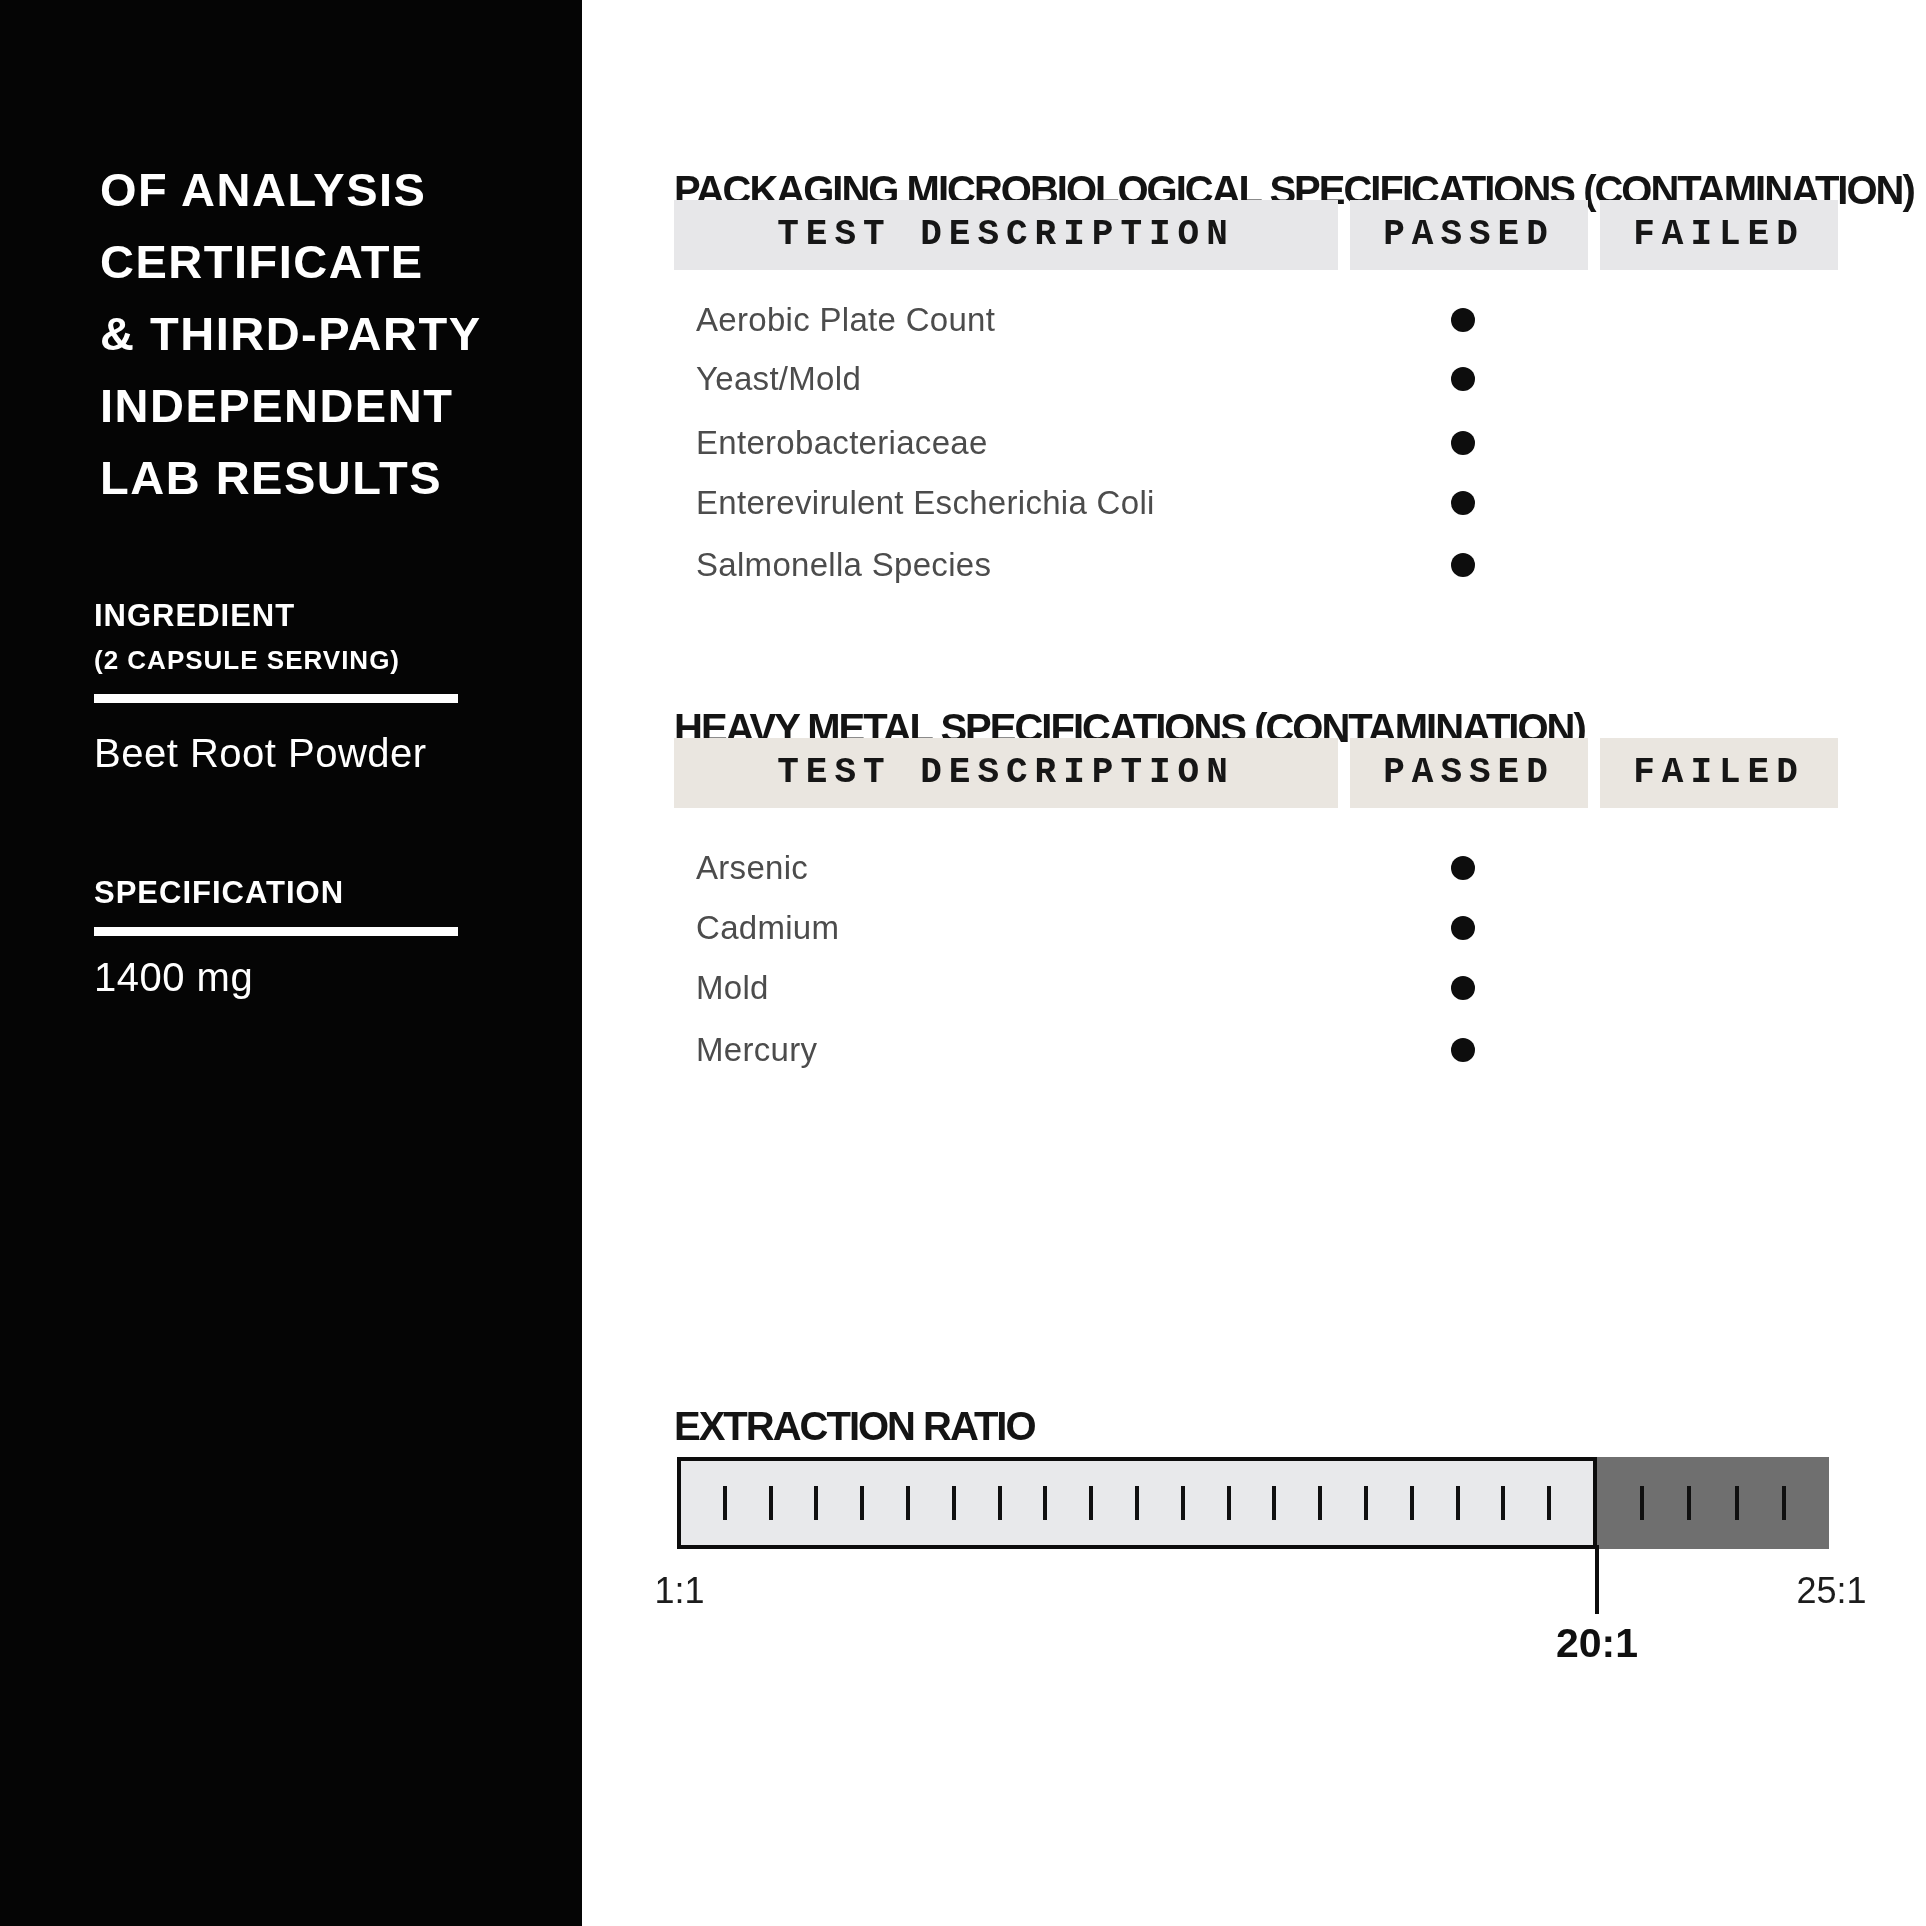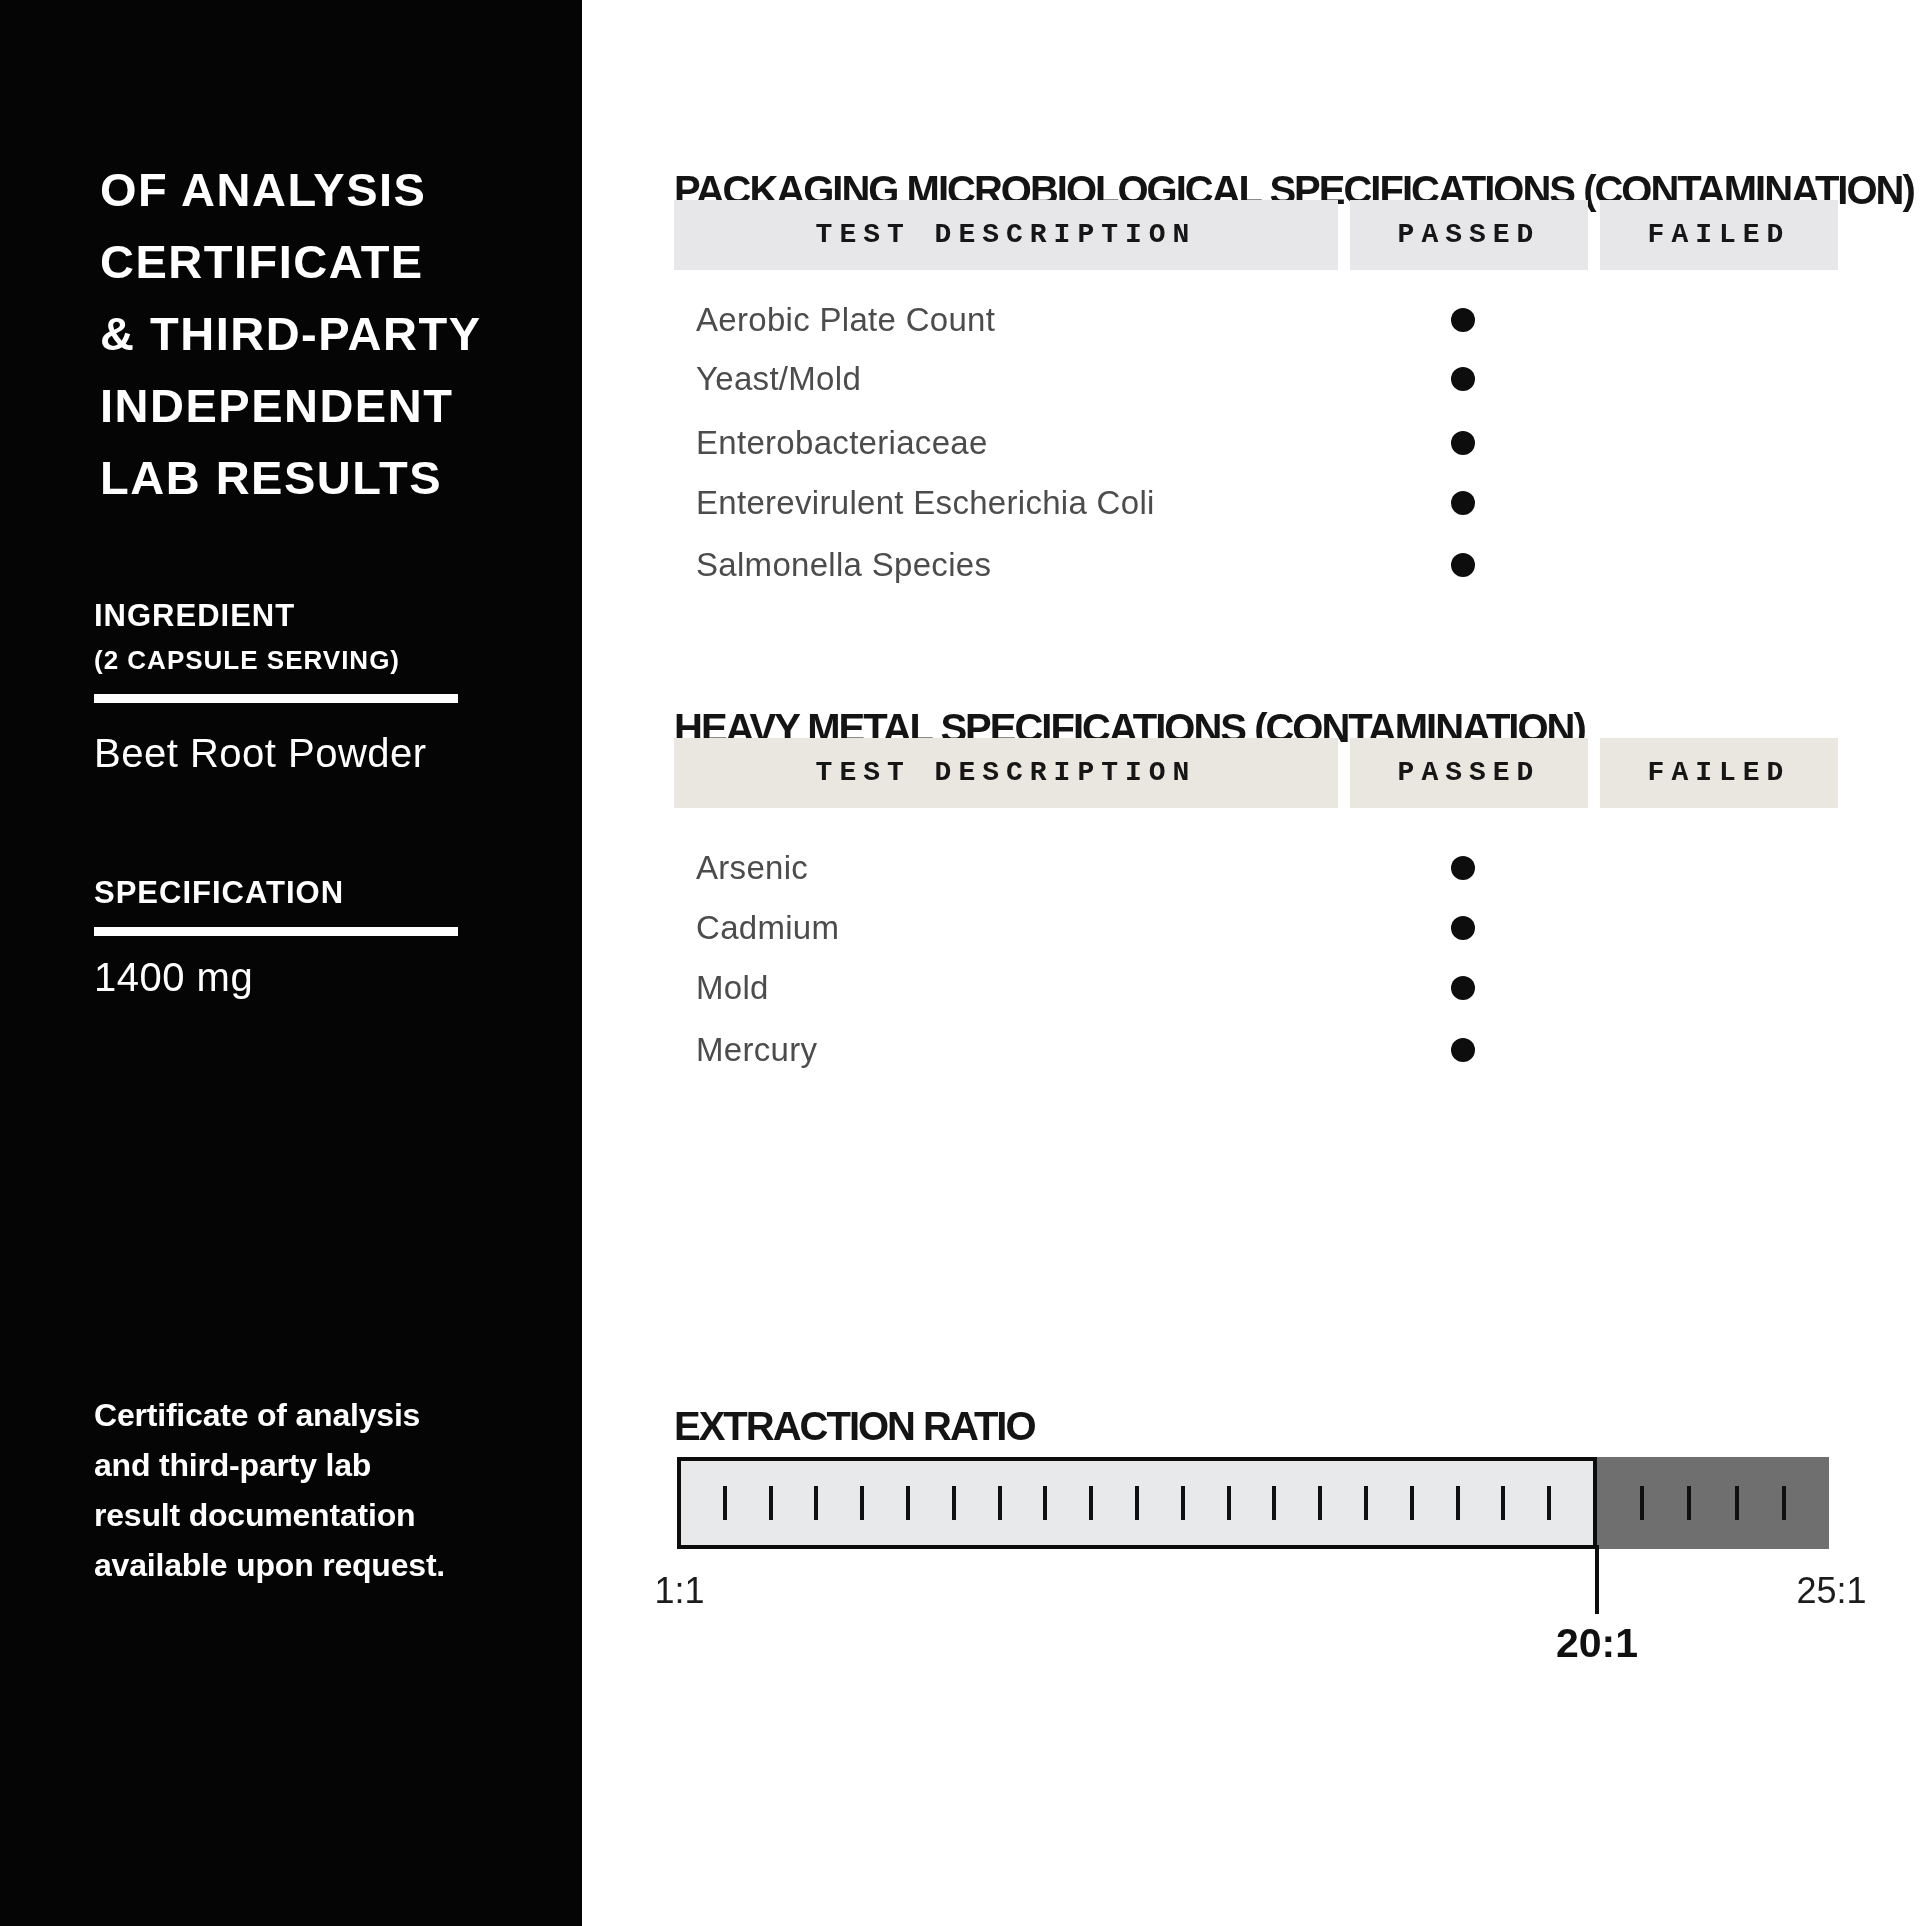--- a/index.html
+++ b/index.html
@@ -23,21 +23,21 @@
            font-weight:700;letter-spacing:-0.2px;white-space:nowrap;}
   .sb-note span{display:block;}
 
   
   .tbl-title{position:absolute;left:674px;font-size:40px;font-weight:700;letter-spacing:-2px;
              color:#141414;white-space:nowrap;}
   .title-1{top:135px;} .title-2{top:673px;} .title-3{top:1371px;}
 
   
   .hdr-cell{position:absolute;height:70px;line-height:70px;text-align:center;
-            font-family:"Liberation Mono",monospace;font-weight:700;font-size:28px;
+            font-family:"Liberation Mono",monospace;font-weight:700;font-size:36px;
             letter-spacing:7px;color:#161616;white-space:nowrap;}
   .hdr-t1{top:200px;} .hdr-t2{top:738px;}
   .c-desc{left:674px;width:664px;}
   .c-pass{left:1350px;width:238px;}
   .c-fail{left:1600px;width:238px;}
 
   
   .row{position:absolute;left:0;width:1530px;height:40px;}
   .t1r1{top:300px;} .t1r2{top:359px;} .t1r3{top:423px;} .t1r4{top:483px;} .t1r5{top:545px;}
   .t2r1{top:848px;} .t2r2{top:908px;} .t2r3{top:968px;} .t2r4{top:1030px;}
@@ -76,26 +76,20 @@
 
     <div class="sb-head h-ing">INGREDIENT</div>
     <div class="sb-head h-ing-sub">(2 CAPSULE SERVING)</div>
     <div class="sb-rule rule-1"></div>
     <div class="sb-value v-ing">Beet Root Powder</div>
 
     <div class="sb-head h-spec">SPECIFICATION</div>
     <div class="sb-rule rule-2"></div>
     <div class="sb-value v-spec">1400 mg</div>
 
-    <div class="sb-note">
-      <span>Certificate of analysis</span>
-      <span>and third-party lab</span>
-      <span>result documentation</span>
-      <span>available upon request.</span>
-    </div>
   </aside>
 
   <section>
     <h2 class="tbl-title title-1">PACKAGING MICROBIOLOGICAL SPECIFICATIONS (CONTAMINATION)</h2>
 
     <div class="hdr-cell hdr-t1 c-desc" style="background: rgb(231, 231, 233);">TEST DESCRIPTION</div>
     <div class="hdr-cell hdr-t1 c-pass" style="background: rgb(231, 231, 233);">PASSED</div>
     <div class="hdr-cell hdr-t1 c-fail" style="background: rgb(231, 231, 233);">FAILED</div>
 
     <div class="row t1r1">

